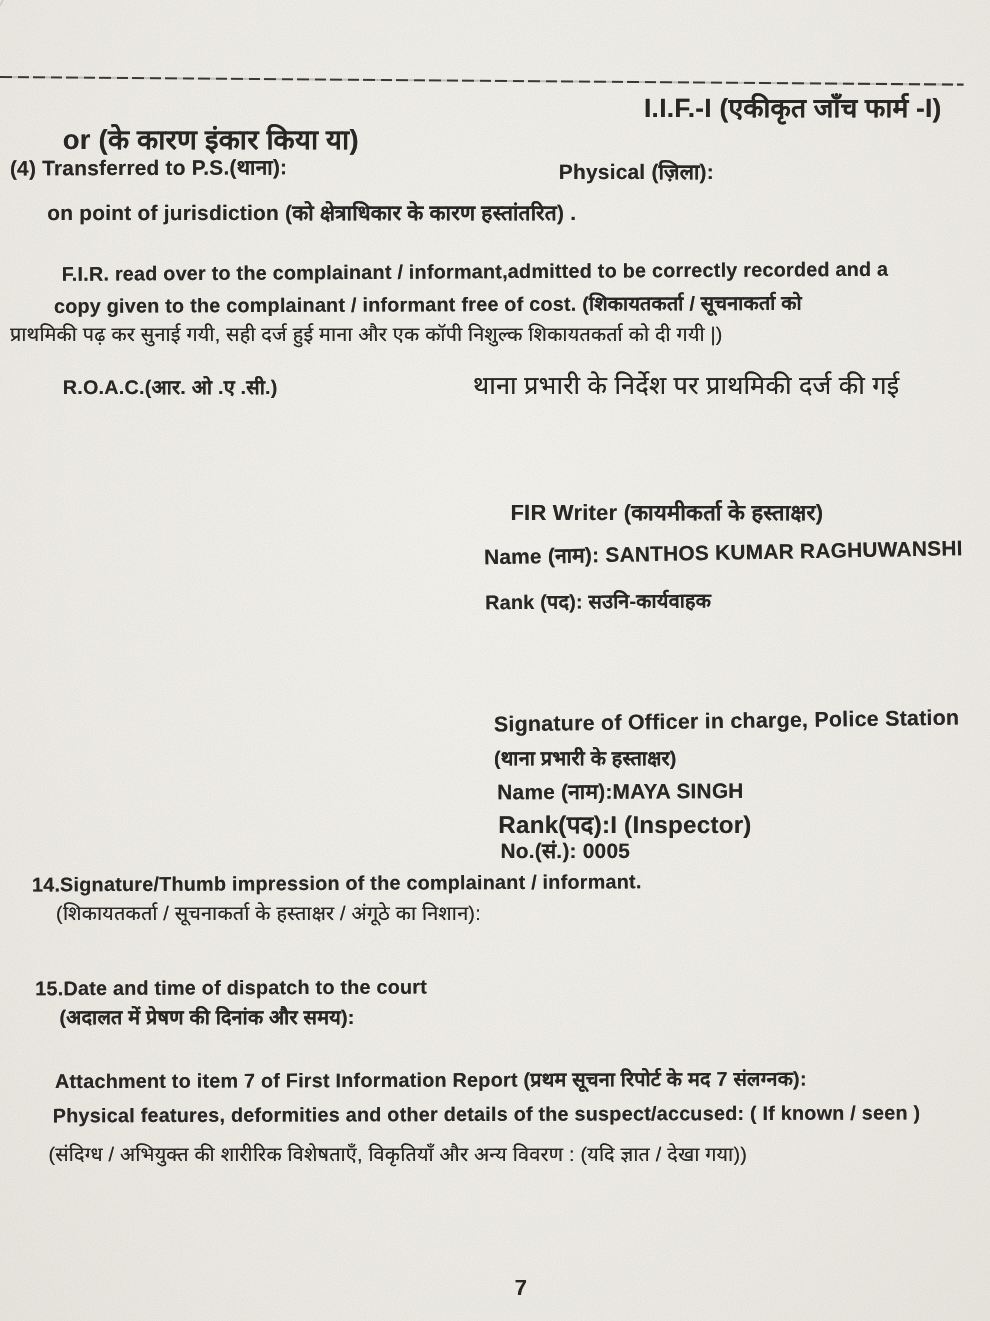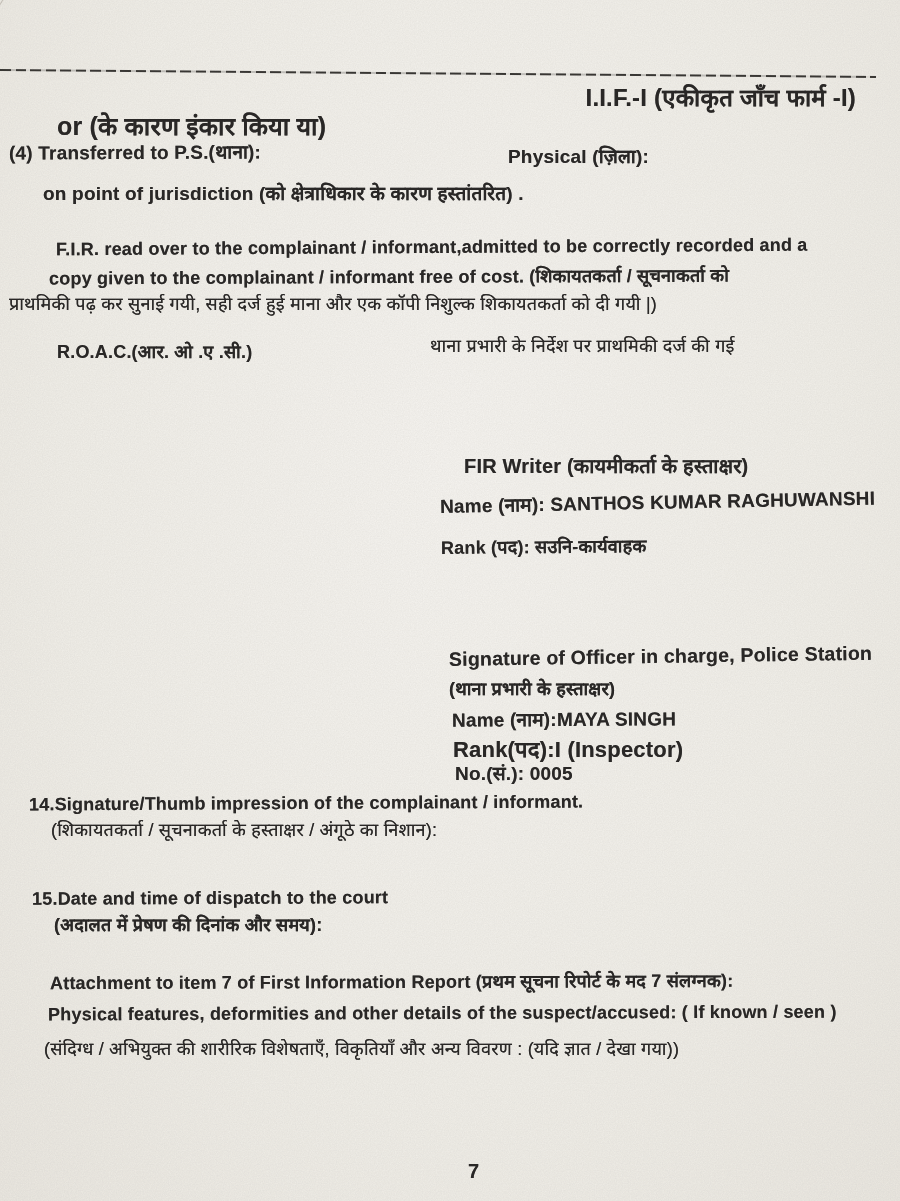--- a/index.html
+++ b/index.html
@@ -37,21 +37,21 @@
   .l-district{left:508px;top:143px;font-size:19px;}
   .l-jur{left:43px;top:168px;font-size:19px;margin-top:12px;}
 
   
   .fr1{left:56px;top:237px;font-size:18px;transform:rotate(-0.35deg);}
   .fr2{left:49px;top:264px;font-size:18px;transform:rotate(-0.25deg);}
   .fr3{left:9px;top:291px;font-size:18px;}
 
   
   .roac-label{left:57px;top:339px;font-size:18px;}
-  .roac-note{left:430px;top:333px;font-size:18px;}
+  .roac-note{left:430px;top:333px;font-size:23px;}
 
   
   .fw-title{left:464px;top:452px;font-size:20px;}
   .fw-name{left:440px;top:493px;font-size:19px;transform:rotate(-1.1deg);transform-origin:left center;}
   .fw-rank{left:441px;top:534px;font-size:18px;transform:rotate(-0.5deg);}
 
   
   .of-title{left:449px;top:648px;font-size:19.5px;transform:rotate(-0.85deg);transform-origin:left center;}
   .of-sub{left:449px;top:676px;font-size:18px;font-weight:bold;}
   .of-name{left:452px;top:706px;font-size:19px;transform:rotate(-0.35deg);}

